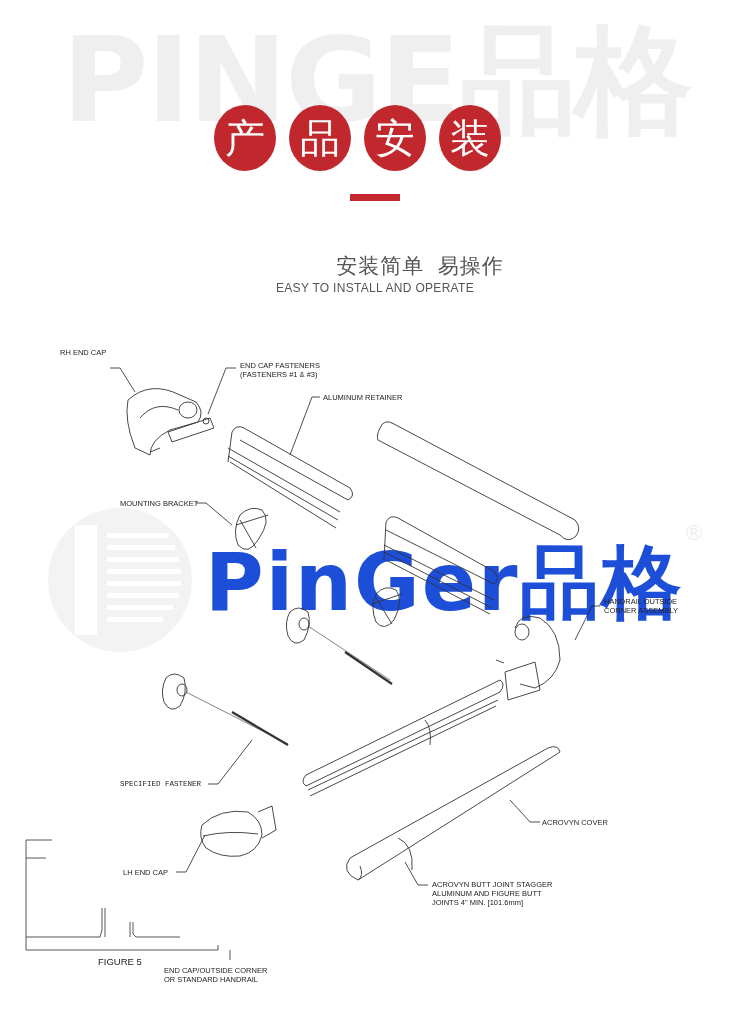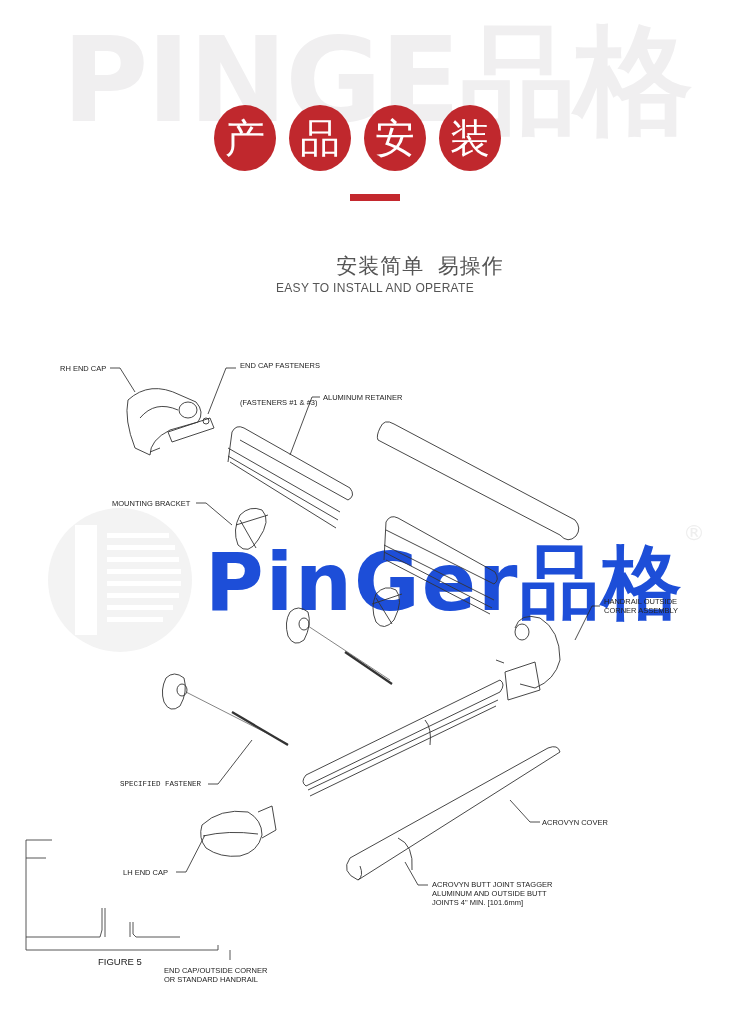--- a/index.html
+++ b/index.html
@@ -140,28 +140,28 @@
 
   <g stroke="#444" stroke-width="0.9">
     <path d="M26 840 L52 840 M26 840 L26 950 M26 858 L46 858"></path>
     <path d="M26 937 L100 937 L102 930 L102 908 M105 908 L105 937"></path>
     <path d="M133 922 L133 934 L136 937 L180 937 M130 922 L130 937"></path>
     <path d="M26 950 L218 950 L218 945"></path>
     <path d="M230 950 L230 960"></path>
   </g>
 </svg>
 
-<div class="lbl" style="left:60px;top:364px;">RH END CAP</div>
+<div class="lbl" style="left:60px;top:348px;">RH END CAP</div>
 <div class="lbl" style="left:240px;top:361px;">END CAP FASTENERS</div>
-<div class="lbl" style="left:240px;top:370px;margin-top:28px;">(FASTENERS #1 &amp; #3)</div>
+<div class="lbl" style="left:240px;top:370px;">(FASTENERS #1 &amp; #3)</div>
 <div class="lbl" style="left:323px;top:393px;">ALUMINUM RETAINER</div>
-<div class="lbl" style="left:112px;top:499px;">MOUNTING BRACKET</div>
+<div class="lbl" style="left:120px;top:499px;">MOUNTING BRACKET</div>
 <div class="lbl" style="left:604px;top:597px;">HANDRAIL OUTSIDE</div>
 <div class="lbl" style="left:604px;top:606px;">CORNER ASSEMBLY</div>
 <div class="lbl" style="left:120px;top:780px;font-family:Liberation Mono, monospace;">SPECIFIED FASTENER</div>
 <div class="lbl" style="left:542px;top:818px;">ACROVYN COVER</div>
 <div class="lbl" style="left:123px;top:868px;">LH END CAP</div>
 <div class="lbl" style="left:432px;top:880px;">ACROVYN BUTT JOINT STAGGER</div>
-<div class="lbl" style="left:432px;top:889px;">ALUMINUM AND OUTSIDE BUTT</div>
+<div class="lbl" style="left:432px;top:889px;">ALUMINUM AND FIGURE BUTT</div>
 <div class="lbl" style="left:432px;top:898px;">JOINTS 4" MIN. [101.6mm]</div>
 <div class="lbl lbl-big" style="left:98px;top:957px;">FIGURE 5</div>
 <div class="lbl" style="left:164px;top:966px;">END CAP/OUTSIDE CORNER</div>
 <div class="lbl" style="left:164px;top:975px;">OR STANDARD HANDRAIL</div>
 
 </body></html>

